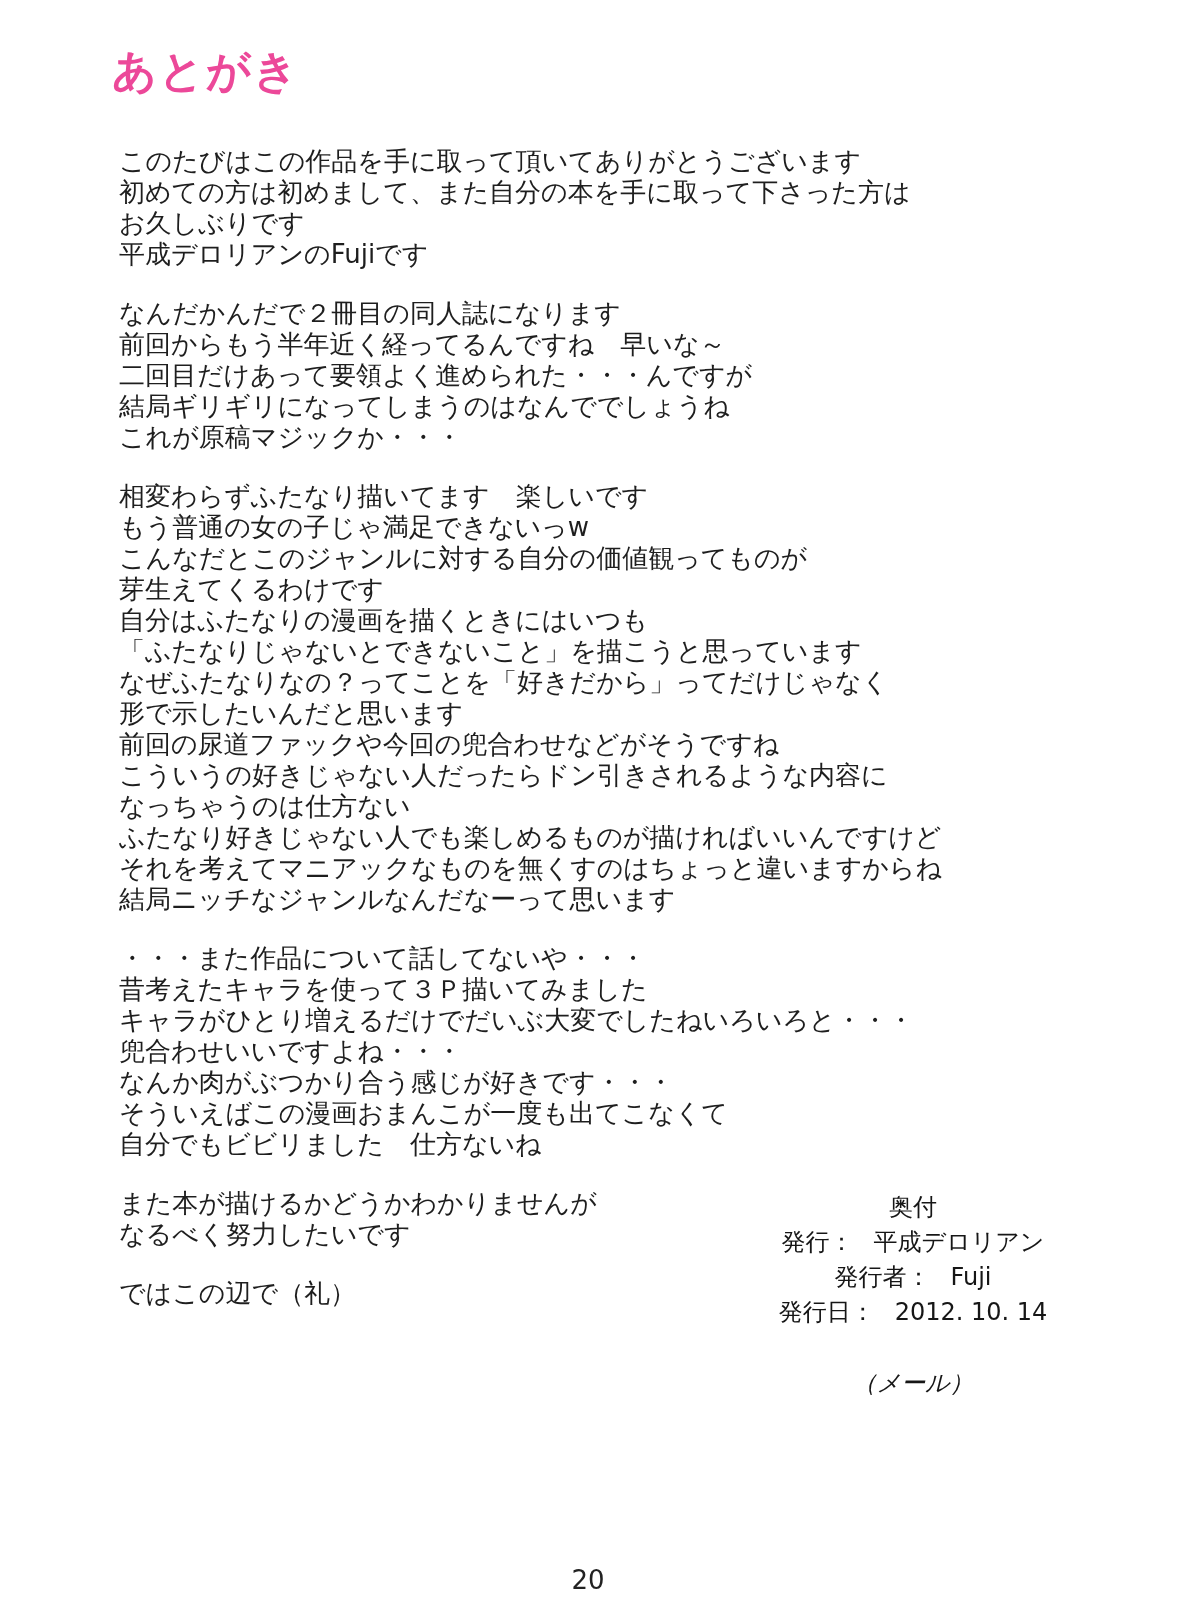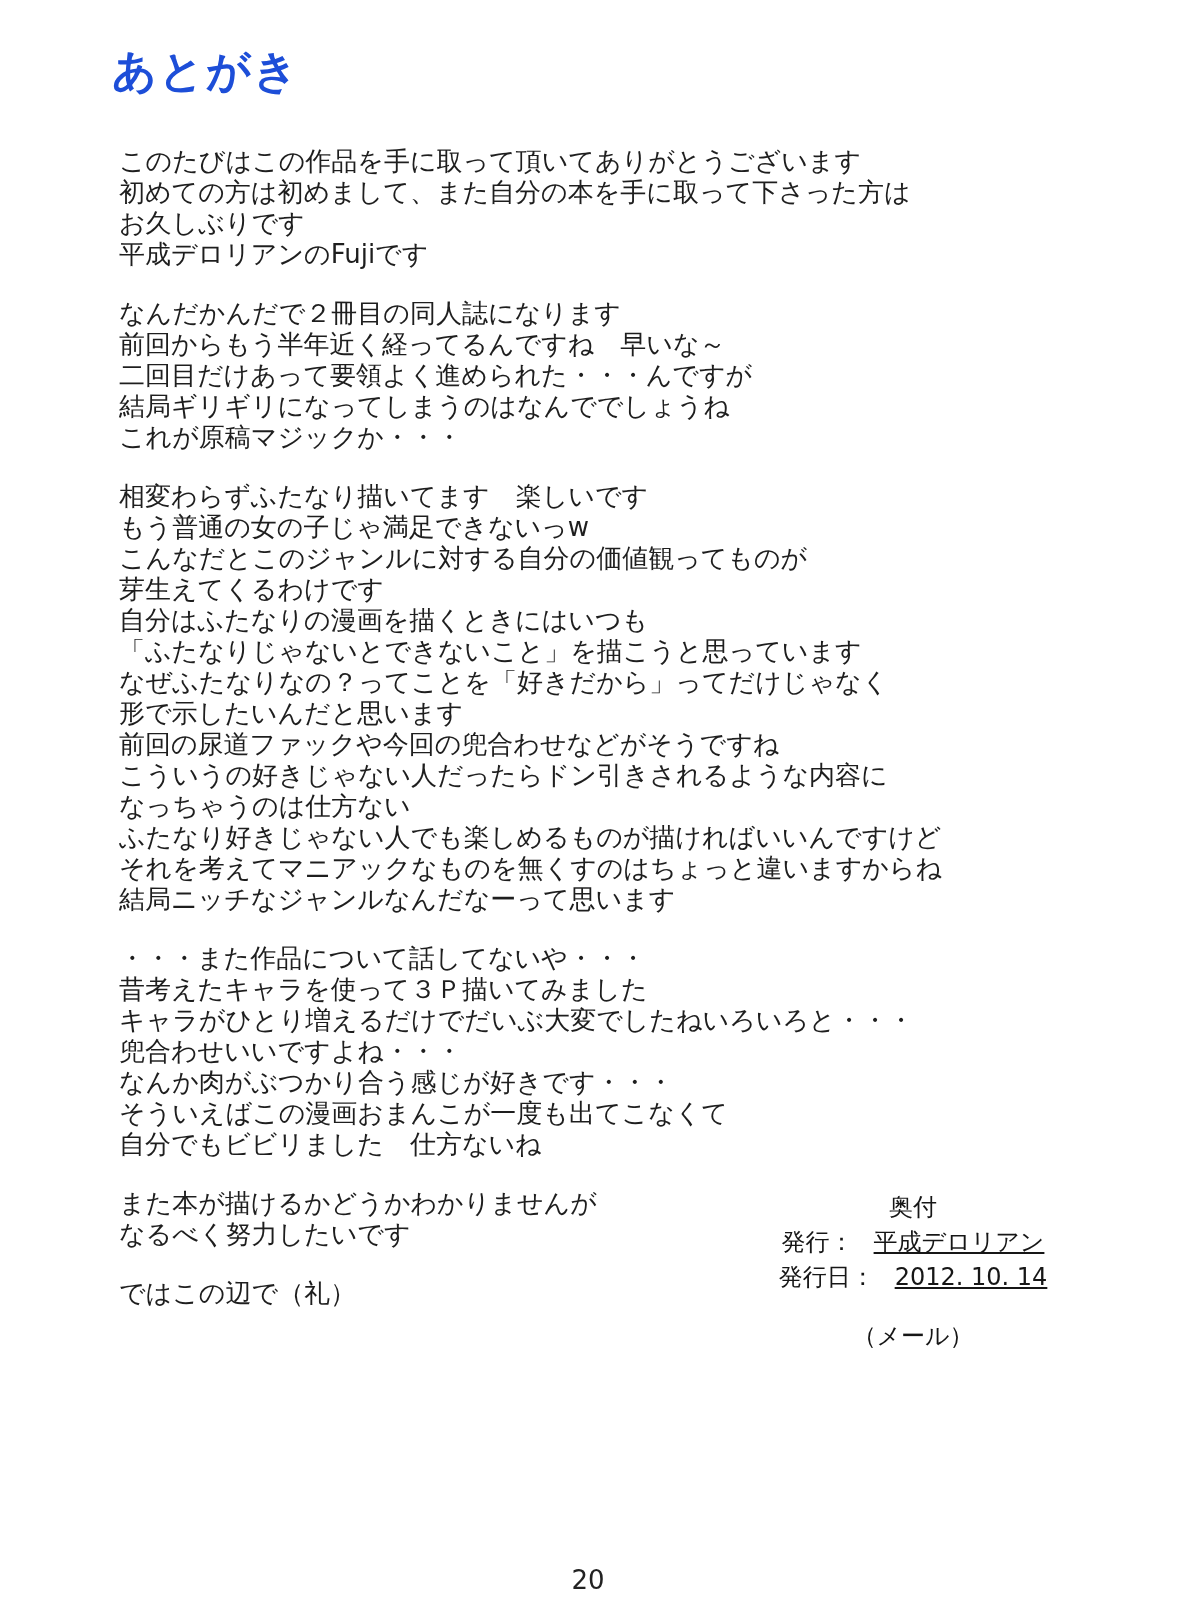--- a/index.html
+++ b/index.html
@@ -12,21 +12,21 @@
     font-family: "DejaVu Sans", sans-serif;
     color: #1c1c1c;
     overflow: hidden;
   }
   .title {
     position: absolute;
     left: 112px;
     top: 42px;
     font-size: 44px;
     font-weight: bold;
-    color: #1d4ed8;
+    color: #ec4899;
     letter-spacing: 2px;
   }
   .afterword {
     position: absolute;
     left: 113px;
     top: 146px;
     font-size: 26px;
     line-height: 31px;
     white-space: pre;
     color: #1e1e1e;
@@ -36,22 +36,22 @@
   .colophon {
     position: absolute;
     left: 713px;
     top: 1190px;
     width: 400px;
     text-align: center;
     font-size: 24px;
     line-height: 35px;
     color: #161616;
   }
-  .colophon .c-row span + span { margin-left: 20px; text-decoration: underline; }
-  .colophon .mail-block { margin-top: 24px; }
+  .colophon .c-row span + span { margin-left: 20px; }
+  .colophon .mail-block { margin-top: 36px; font-style: italic; }
   .page-number {
     position: absolute;
     left: 0;
     top: 1541px;
     width: 1176px;
     text-align: center;
     font-size: 26px;
     color: #222222;
     margin-top: 24px;
   }
@@ -65,20 +65,23 @@
 
   <div class="afterword"><div class="para"><div class="line">このたびはこの作品を手に取って頂いてありがとうございます</div><div class="line">初めての方は初めまして、また自分の本を手に取って下さった方は</div><div class="line">お久しぶりです</div><div class="line">平成デロリアンのFujiです</div></div><div class="para"><div class="line">なんだかんだで２冊目の同人誌になります</div><div class="line">前回からもう半年近く経ってるんですね　早いな～</div><div class="line">二回目だけあって要領よく進められた・・・んですが</div><div class="line">結局ギリギリになってしまうのはなんででしょうね</div><div class="line">これが原稿マジックか・・・</div></div><div class="para"><div class="line">相変わらずふたなり描いてます　楽しいです</div><div class="line">もう普通の女の子じゃ満足できないっw</div><div class="line">こんなだとこのジャンルに対する自分の価値観ってものが</div><div class="line">芽生えてくるわけです</div><div class="line">自分はふたなりの漫画を描くときにはいつも</div><div class="line">「ふたなりじゃないとできないこと」を描こうと思っています</div><div class="line">なぜふたなりなの？ってことを「好きだから」ってだけじゃなく</div><div class="line">形で示したいんだと思います</div><div class="line">前回の尿道ファックや今回の兜合わせなどがそうですね</div><div class="line">こういうの好きじゃない人だったらドン引きされるような内容に</div><div class="line">なっちゃうのは仕方ない</div><div class="line">ふたなり好きじゃない人でも楽しめるものが描ければいいんですけど</div><div class="line">それを考えてマニアックなものを無くすのはちょっと違いますからね</div><div class="line">結局ニッチなジャンルなんだなーって思います</div></div><div class="para"><div class="line">・・・また作品について話してないや・・・</div><div class="line">昔考えたキャラを使って３Ｐ描いてみました</div><div class="line">キャラがひとり増えるだけでだいぶ大変でしたねいろいろと・・・</div><div class="line">兜合わせいいですよね・・・</div><div class="line">なんか肉がぶつかり合う感じが好きです・・・</div><div class="line">そういえばこの漫画おまんこが一度も出てこなくて</div><div class="line">自分でもビビリました　仕方ないね</div></div><div class="para"><div class="line">また本が描けるかどうかわかりませんが</div><div class="line">なるべく努力したいです</div></div><div class="para"><div class="line">ではこの辺で（礼）</div></div></div>
 
   <div class="colophon">
     <div class="c-heading">奥付</div>
 
     <div class="c-row">
       <span>発行：</span><span>平成デロリアン</span>
     </div>
     <div class="c-row">
+      <span>発行者：</span><span>Fuji</span>
+    </div>
+    <div class="c-row">
       <span>発行日：</span><span>2012. 10. 14</span>
     </div>
 
     <div class="mail-block">
       <div>（メール）</div>
     </div>
   </div>
 
   <div class="page-number">20</div>
 

